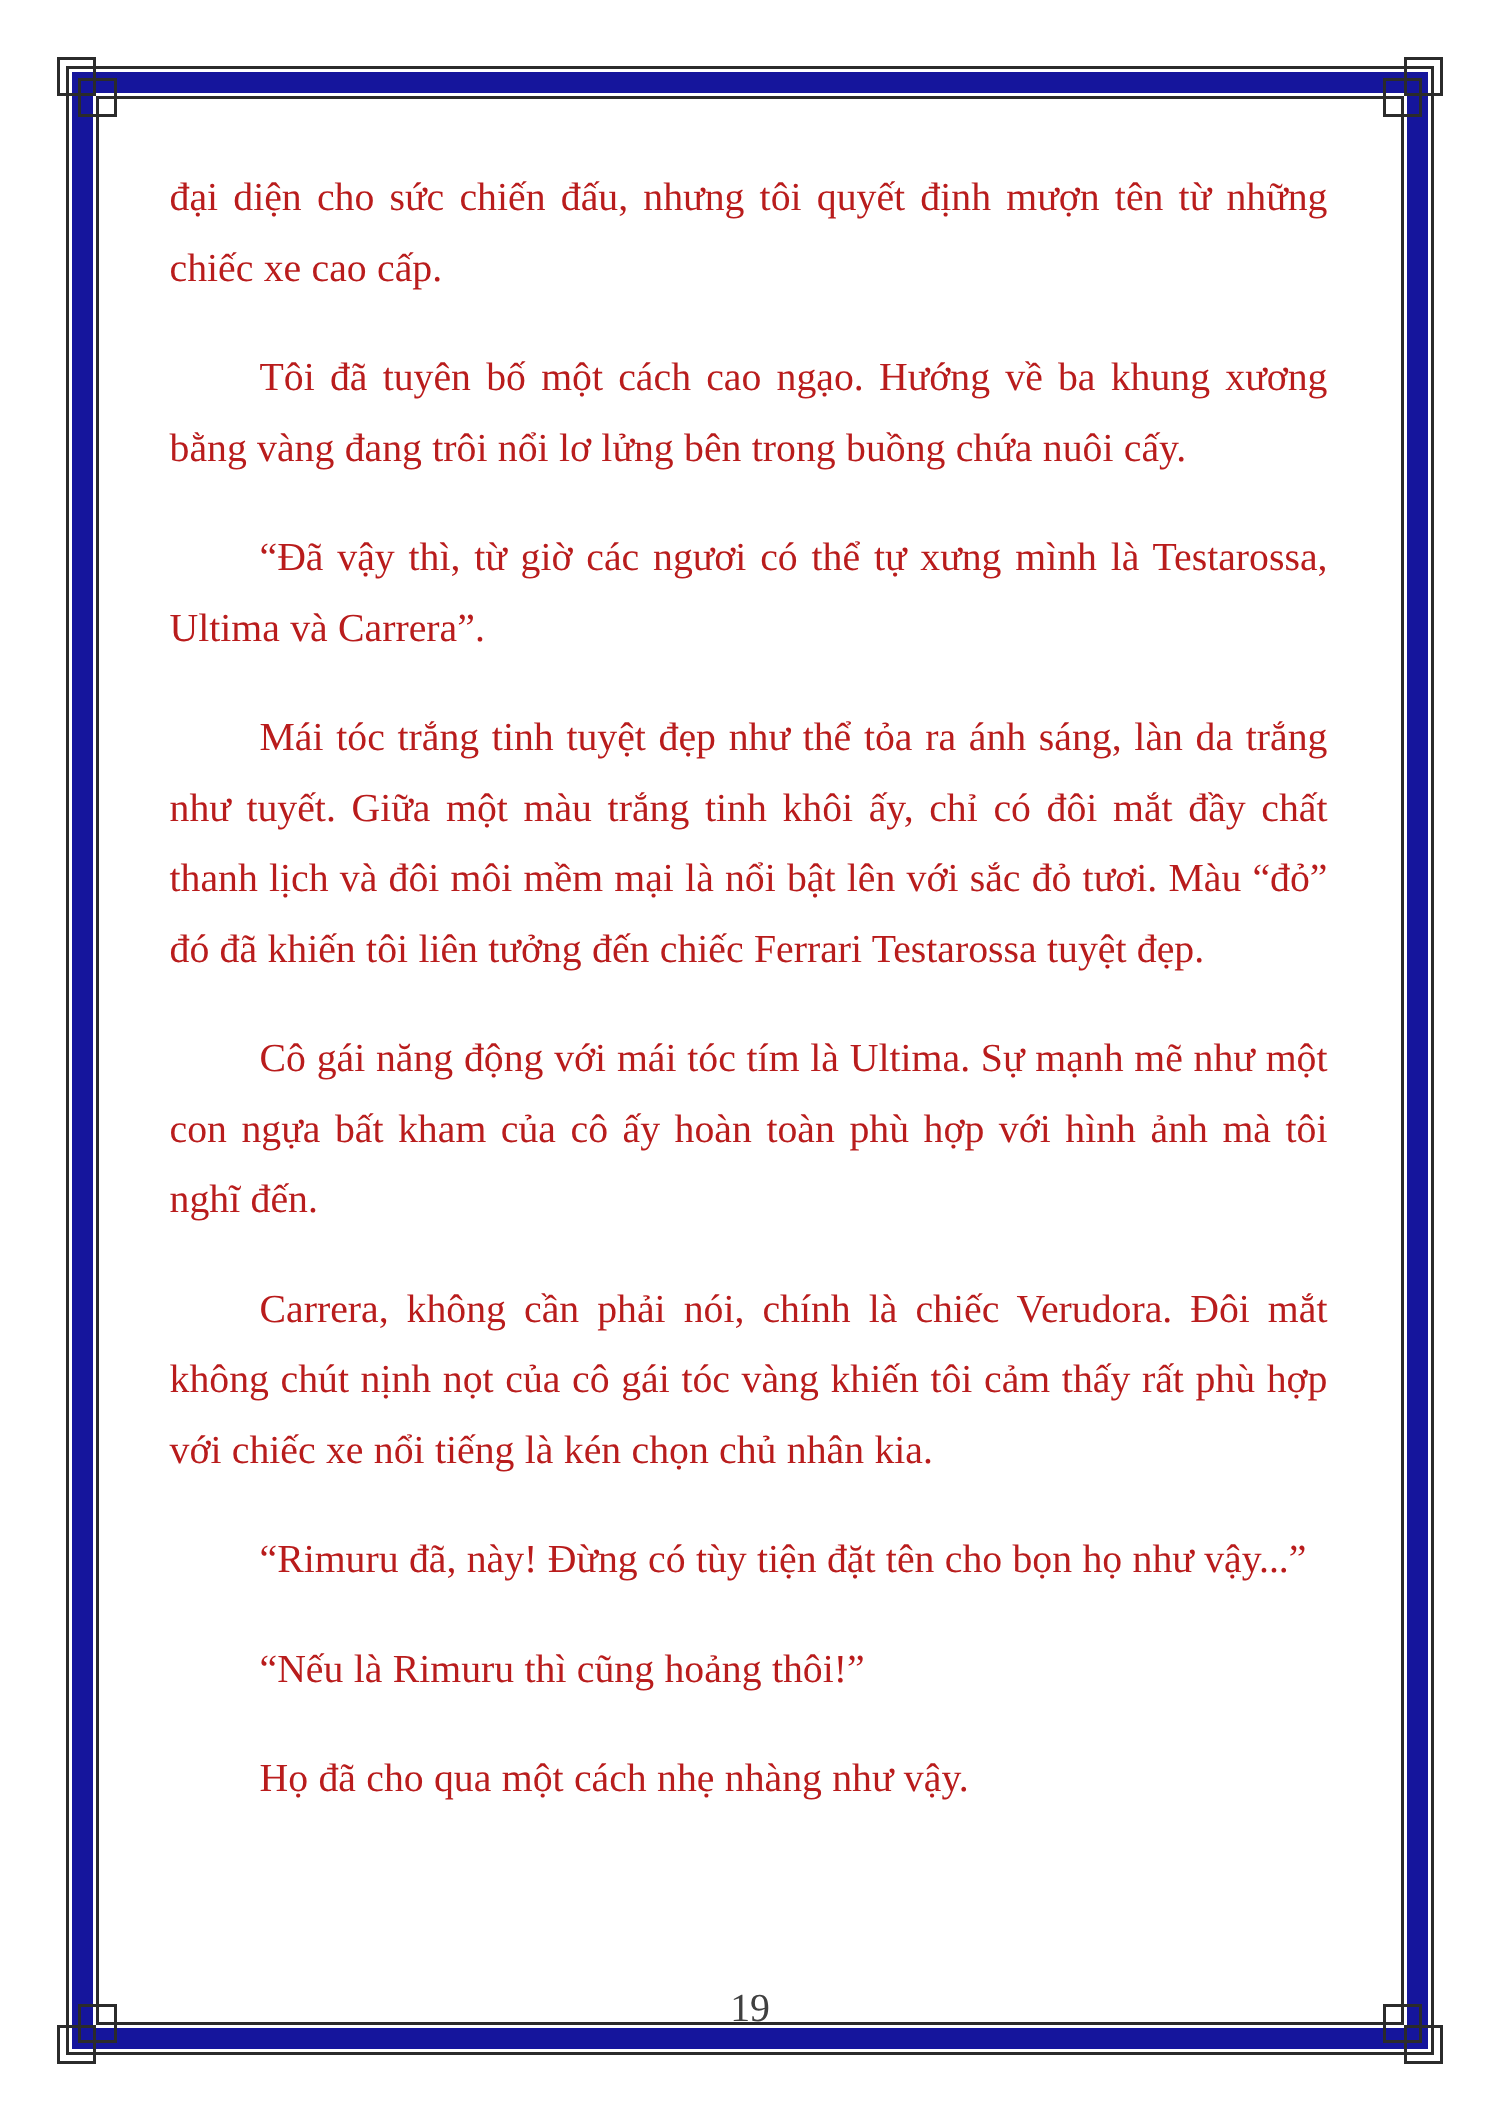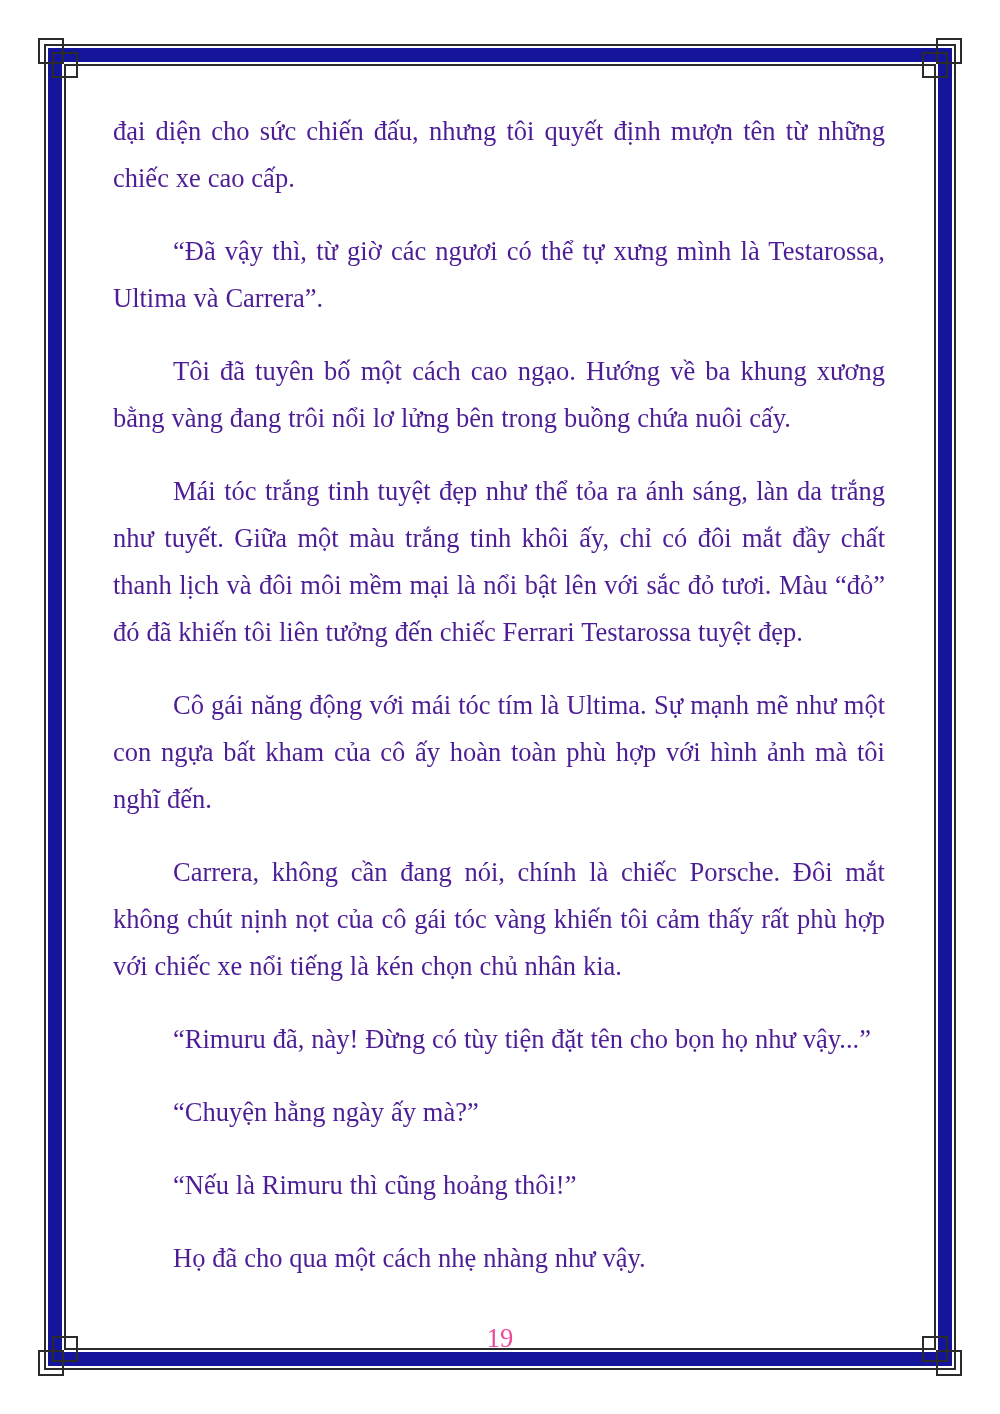--- a/index.html
+++ b/index.html
@@ -92,39 +92,39 @@
     left: 113px;
     top: 108px;
     width: 772px;
     bottom: 120px;
   }
 
   p.para {
     margin: 0 0 26px 0;
     font-size: 26.5px;
     line-height: 47px;
-    color: #4c1d95;
+    color: #b91c1c;
     text-align: justify;
     text-justify: inter-word;
     text-indent: 60px;
     hyphens: none;
     word-spacing: 0.01em;
   }
   p.para.no-indent {
     text-indent: 0;
   }
 
   .page-number {
     position: absolute;
     left: 0;
     right: 0;
     bottom: 60px;
     text-align: center;
     font-size: 26.5px;
-    color: #ec4899;
+    color: #404040;
     font-family: "Liberation Serif", "DejaVu Serif", serif;
   }
 </style>
 </head>
 <body>
 
 <div class="page">
 
   <div class="frame">
     <div class="frame-rule-outer"></div>
@@ -139,26 +139,25 @@
 
     <div class="corner sq-a c-bl-a"></div>
     <div class="corner sq-b c-bl-b"></div>
 
     <div class="corner sq-a c-br-a"></div>
     <div class="corner sq-b c-br-b"></div>
   </div>
 
   <div class="content">
     <p class="para no-indent">đại diện cho sức chiến đấu, nhưng tôi quyết định mượn tên từ những chiếc xe cao cấp.</p>
+    <p class="para">Tôi đã tuyên bố một cách cao ngạo. Hướng về ba khung xương bằng vàng đang trôi nổi lơ lửng bên trong buồng chứa nuôi cấy.</p>
     <p class="para">“Đã vậy thì, từ giờ các ngươi có thể tự xưng mình là Testarossa, Ultima và Carrera”.</p>
-    <p class="para">Tôi đã tuyên bố một cách cao ngạo. Hướng về ba khung xương bằng vàng đang trôi nổi lơ lửng bên trong buồng chứa nuôi cấy.</p>
     <p class="para">Mái tóc trắng tinh tuyệt đẹp như thể tỏa ra ánh sáng, làn da trắng như tuyết. Giữa một màu trắng tinh khôi ấy, chỉ có đôi mắt đầy chất thanh lịch và đôi môi mềm mại là nổi bật lên với sắc đỏ tươi. Màu “đỏ” đó đã khiến tôi liên tưởng đến chiếc Ferrari Testarossa tuyệt đẹp.</p>
     <p class="para">Cô gái năng động với mái tóc tím là Ultima. Sự mạnh mẽ như một con ngựa bất kham của cô ấy hoàn toàn phù hợp với hình ảnh mà tôi nghĩ đến.</p>
-    <p class="para">Carrera, không cần đang nói, chính là chiếc Porsche. Đôi mắt không chút nịnh nọt của cô gái tóc vàng khiến tôi cảm thấy rất phù hợp với chiếc xe nổi tiếng là kén chọn chủ nhân kia.</p>
+    <p class="para">Carrera, không cần phải nói, chính là chiếc Verudora. Đôi mắt không chút nịnh nọt của cô gái tóc vàng khiến tôi cảm thấy rất phù hợp với chiếc xe nổi tiếng là kén chọn chủ nhân kia.</p>
     <p class="para">“Rimuru đã, này! Đừng có tùy tiện đặt tên cho bọn họ như vậy...”</p>
-    <p class="para">“Chuyện hằng ngày ấy mà?”</p>
     <p class="para">“Nếu là Rimuru thì cũng hoảng thôi!”</p>
     <p class="para">Họ đã cho qua một cách nhẹ nhàng như vậy.</p>
   </div>
 
   <div class="page-number">19</div>
 
 </div>
 
 </body></html>

